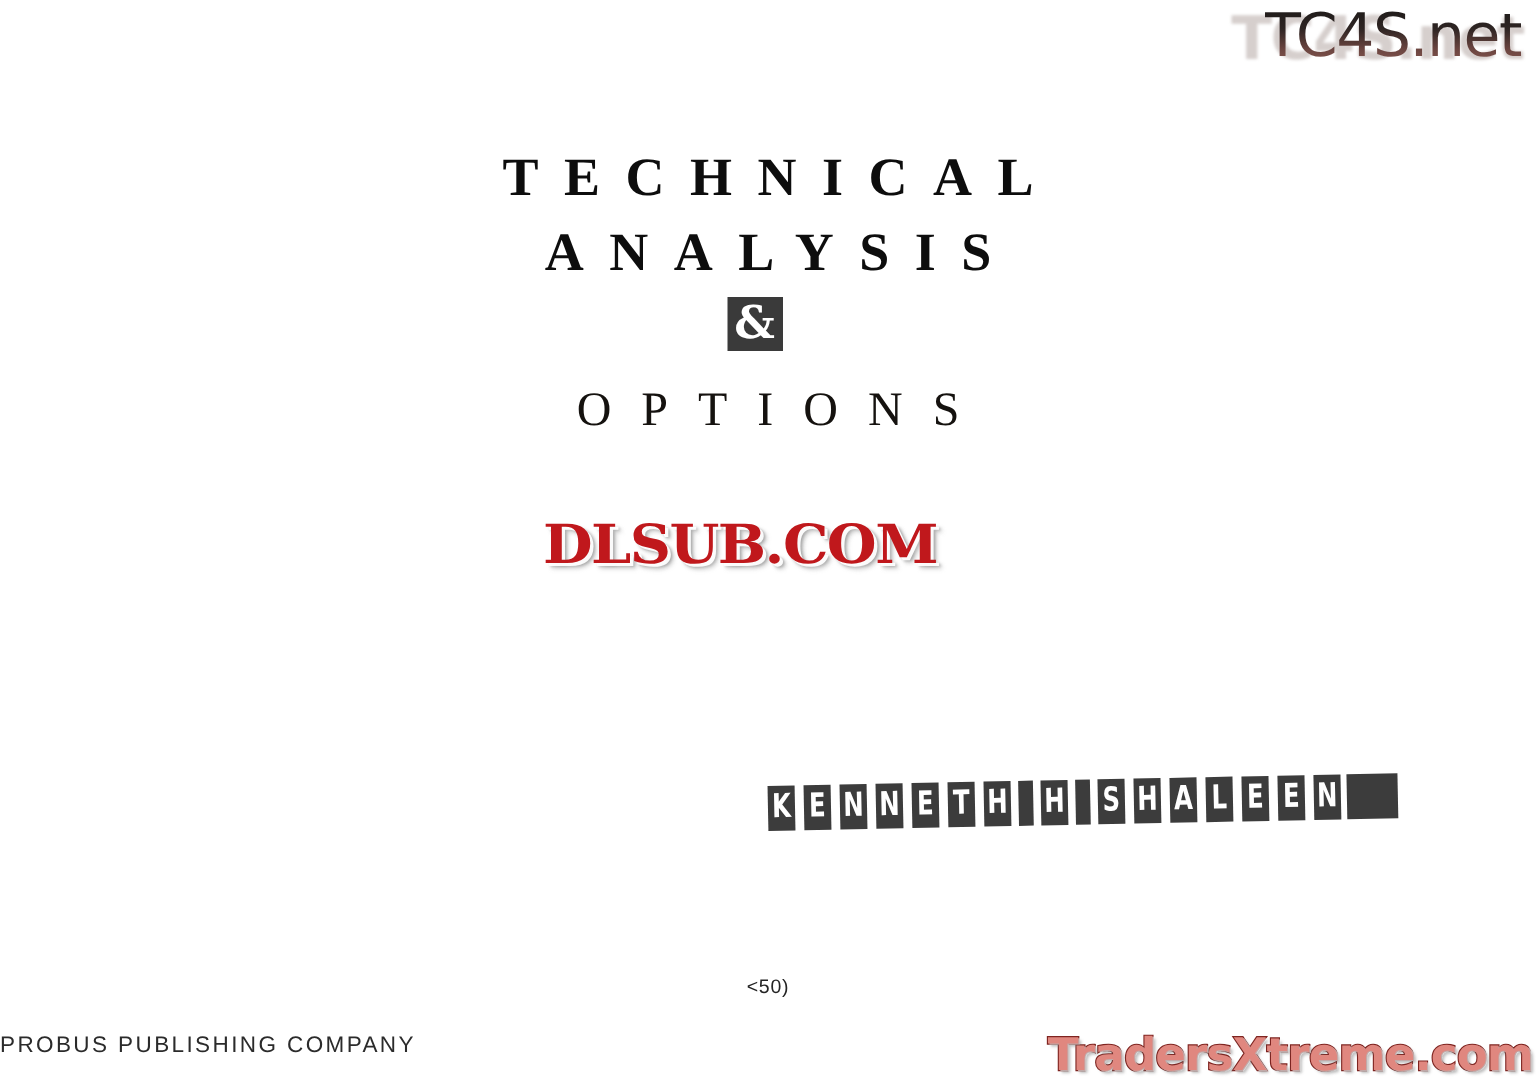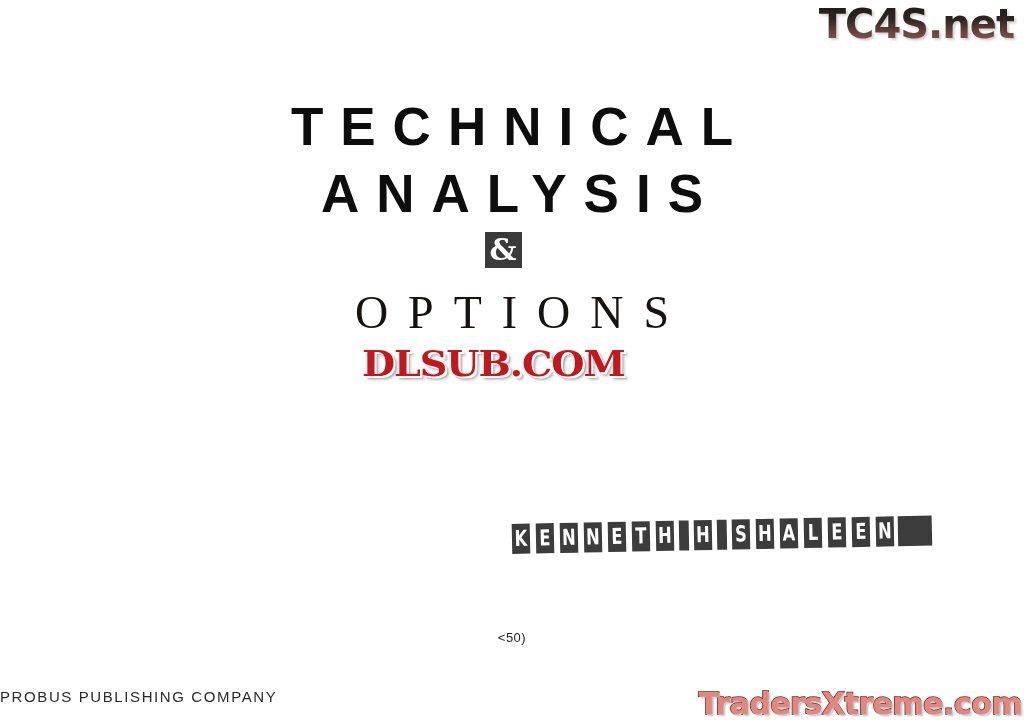--- a/index.html
+++ b/index.html
@@ -17,21 +17,21 @@
     background: #ffffff;
     overflow: hidden;
   }
 
   
   .tc4s-logo {
     position: absolute;
     top: 4px;
     right: 10px;
     font-family: "DejaVu Sans", sans-serif;
-    font-weight: bold;
+    font-weight: normal;
     font-size: 40px;
     letter-spacing: -1px;
     line-height: 1;
     background: linear-gradient(180deg, #1d1a19 0%, #2e2523 38%, #6b4540 72%, #8a5a53 100%);
     -webkit-background-clip: text;
     background-clip: text;
     color: transparent;
     -webkit-text-fill-color: transparent;
     text-shadow: none;
   }
@@ -51,24 +51,24 @@
 
   
   .title-block {
     position: absolute;
     left: 0;
     right: 0;
     top: 94px;
     text-align: center;
   }
   .t-heavy {
-    font-family: Liberation Sans, sans-serif;
+    font-family: Liberation Serif, serif;
     font-weight: bold;
     color: #0d0d0d;
-    font-size: 53px;
+    font-size: 36px;
     letter-spacing: 17px;
     line-height: 1.0;
     text-indent: 17px;
   }
   .t-line-technical { margin-top: 6px; }
   .t-line-analysis { margin-top: 14px; }
 
   .amp-wrap {
     margin-top: 12px;
     display: flex;
@@ -84,21 +84,21 @@
     font-size: 30px;
     line-height: 36px;
     text-align: center;
     margin-left: -18px;
   }
 
   .t-thin {
     font-family: "Liberation Serif", "DejaVu Serif", serif;
     font-weight: normal;
     color: #15120f;
-    font-size: 46px;
+    font-size: 32px;
     letter-spacing: 20px;
     line-height: 1.0;
     text-indent: 20px;
   }
   .t-line-options { margin-top: 22px; }
   .t-line-strategie { margin-top: 40px; margin-left: 6px; }
 
   
   .dlsub {
     position: absolute;
@@ -143,21 +143,21 @@
     transform: scaleX(0.82);
   }
   .tile.space { background: #3c3c3c; width: 12px; }
   .tile.blank { background: #3c3c3c; width: 34px; transform: none; }
 
   
   .code-mark {
     position: absolute;
     left: 0;
     right: 0;
-    top: 630px;
+    top: 650px;
     text-align: center;
     font-family: "Liberation Sans", sans-serif;
     font-size: 13px;
     color: #242424;
     letter-spacing: 0.5px;
   }
   .publisher {
     position: absolute;
     left: 0;
     right: 0;

